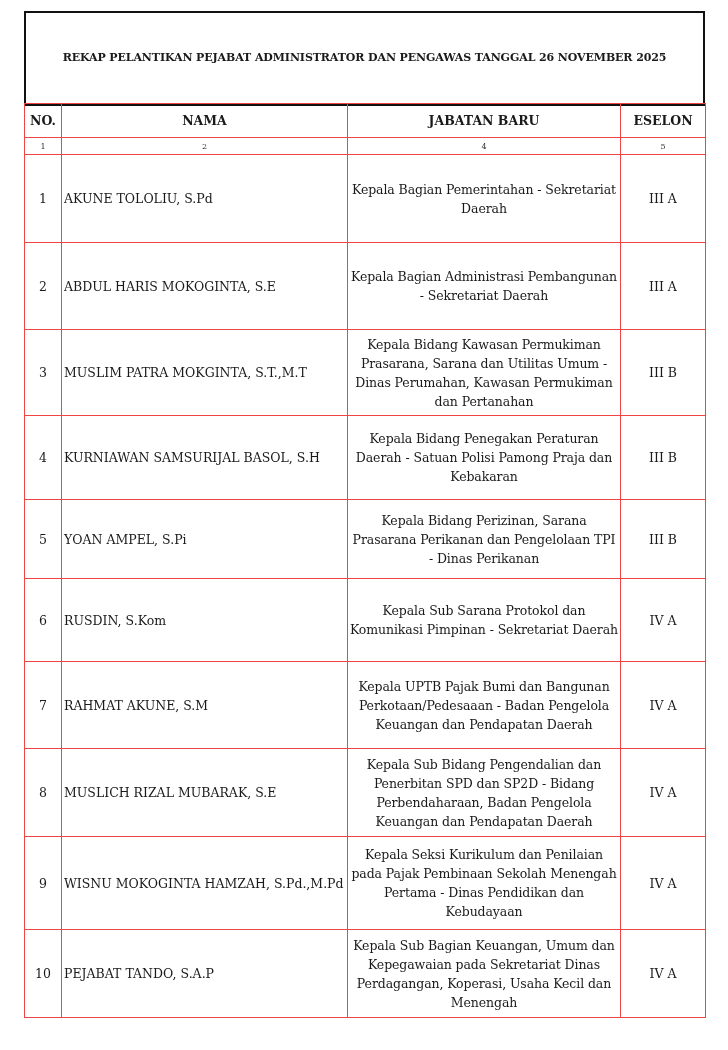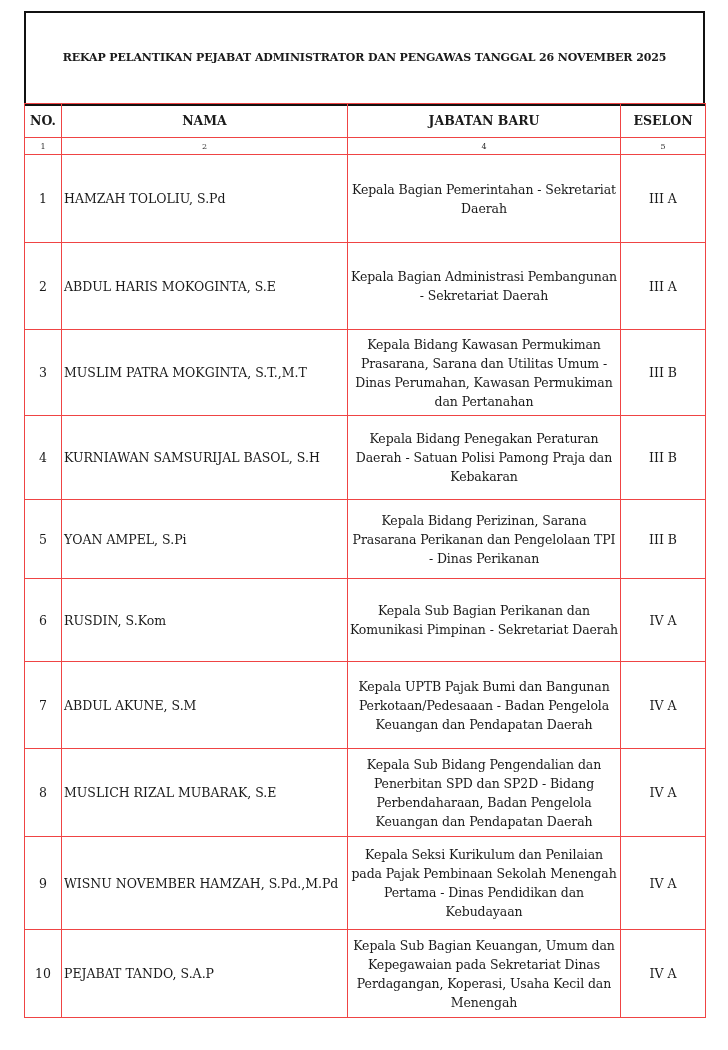--- a/index.html
+++ b/index.html
@@ -65,21 +65,21 @@
     <tr class="numbers">
       <td>1</td>
       <td>2</td>
       <td>4</td>
       <td>5</td>
     </tr>
   </thead>
   <tbody id="rows">
       <tr class="data-row" style="height: 88px;">
         <td class="no">1</td>
-        <td class="nama">HAMZAH TOLOLIU, S.Pd</td>
+        <td class="nama">AKUNE TOLOLIU, S.Pd</td>
         <td class="jabatan">Kepala Bagian Pemerintahan - Sekretariat Daerah</td>
         <td class="eselon">III A</td>
       </tr>
       <tr class="data-row" style="height: 87px;">
         <td class="no">2</td>
         <td class="nama">ABDUL HARIS MOKOGINTA, S.E</td>
         <td class="jabatan">Kepala Bagian Administrasi Pembangunan - Sekretariat Daerah</td>
         <td class="eselon">III A</td>
       </tr>
       <tr class="data-row" style="height: 86px;">
@@ -96,38 +96,38 @@
       </tr>
       <tr class="data-row" style="height: 79px;">
         <td class="no">5</td>
         <td class="nama">YOAN AMPEL, S.Pi</td>
         <td class="jabatan">Kepala Bidang Perizinan, Sarana Prasarana Perikanan dan Pengelolaan TPI - Dinas Perikanan</td>
         <td class="eselon">III B</td>
       </tr>
       <tr class="data-row" style="height: 83px;">
         <td class="no">6</td>
         <td class="nama">RUSDIN, S.Kom</td>
-        <td class="jabatan">Kepala Sub Bagian Perikanan dan Komunikasi Pimpinan - Sekretariat Daerah</td>
+        <td class="jabatan">Kepala Sub Sarana Protokol dan Komunikasi Pimpinan - Sekretariat Daerah</td>
         <td class="eselon">IV A</td>
       </tr>
       <tr class="data-row" style="height: 87px;">
         <td class="no">7</td>
-        <td class="nama">ABDUL AKUNE, S.M</td>
+        <td class="nama">RAHMAT AKUNE, S.M</td>
         <td class="jabatan">Kepala UPTB Pajak Bumi dan Bangunan Perkotaan/Pedesaaan - Badan Pengelola Keuangan dan Pendapatan Daerah</td>
         <td class="eselon">IV A</td>
       </tr>
       <tr class="data-row" style="height: 88px;">
         <td class="no">8</td>
         <td class="nama">MUSLICH RIZAL MUBARAK, S.E</td>
         <td class="jabatan">Kepala Sub Bidang Pengendalian dan Penerbitan SPD dan SP2D - Bidang Perbendaharaan, Badan Pengelola Keuangan dan Pendapatan Daerah</td>
         <td class="eselon">IV A</td>
       </tr>
       <tr class="data-row" style="height: 93px;">
         <td class="no">9</td>
-        <td class="nama">WISNU NOVEMBER HAMZAH, S.Pd.,M.Pd</td>
+        <td class="nama">WISNU MOKOGINTA HAMZAH, S.Pd.,M.Pd</td>
         <td class="jabatan">Kepala Seksi Kurikulum dan Penilaian pada Pajak Pembinaan Sekolah Menengah Pertama - Dinas Pendidikan dan Kebudayaan</td>
         <td class="eselon">IV A</td>
       </tr>
       <tr class="data-row" style="height: 88px;">
         <td class="no">10</td>
         <td class="nama">PEJABAT TANDO, S.A.P</td>
         <td class="jabatan">Kepala Sub Bagian Keuangan, Umum dan Kepegawaian pada Sekretariat Dinas Perdagangan, Koperasi, Usaha Kecil dan Menengah</td>
         <td class="eselon">IV A</td>
       </tr>
     </tbody>

